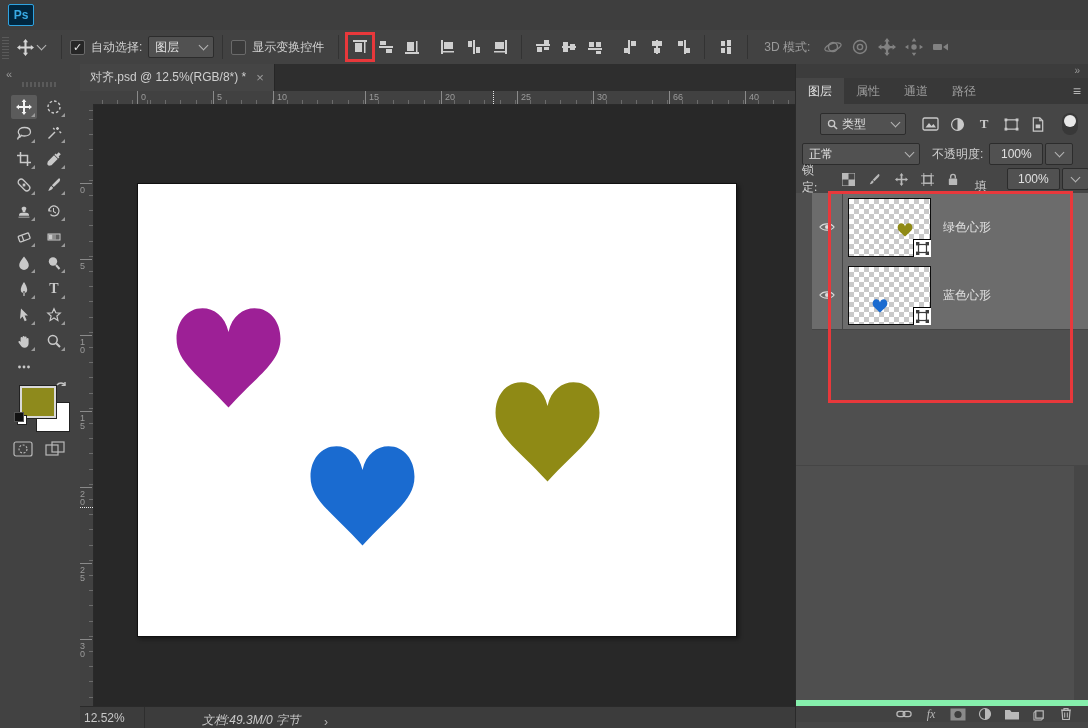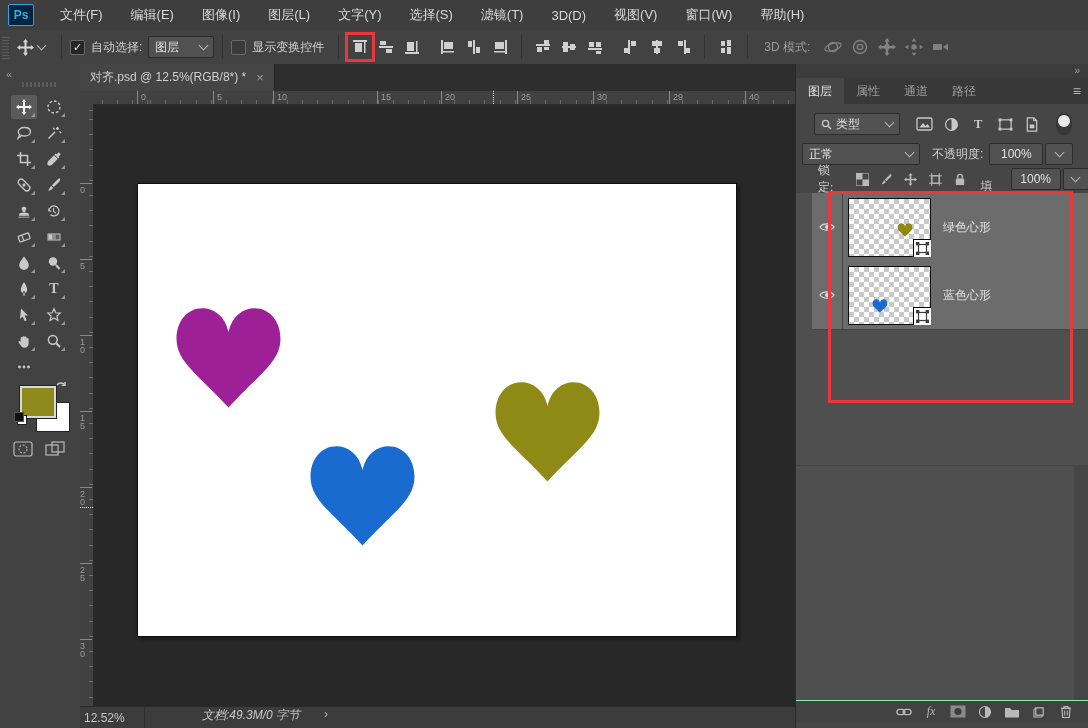--- a/index.html
+++ b/index.html
@@ -73,79 +73,66 @@
                 border-right:1px solid #2a2a2a;border-bottom:1px solid #2a2a2a;}
   .rl-h{position:absolute;top:0;color:#9b9b9b;font-size:9px;padding-left:3px;border-left:1px solid #8a8a8a;height:13px;line-height:12px;}
   .rl-v{position:absolute;left:0;color:#9b9b9b;font-size:9px;border-top:1px solid #8a8a8a;width:12px;
         display:flex;flex-direction:column;align-items:flex-start;line-height:8px;padding-top:2px;}
   .mouse-ind-h{position:absolute;top:0;height:13px;width:0;border-left:1px dotted #e8e8e8;}
   .mouse-ind-v{position:absolute;left:0;width:13px;height:0;border-top:1px dotted #e8e8e8;}
   .doc{position:absolute;left:57px;top:92px;width:598px;height:452px;background:#fff;
        border:1px solid #111;box-shadow:2px 2px 4px rgba(0,0,0,.45);}
   .heart{position:absolute;}
   .statusbar{position:absolute;left:0;top:642px;width:715px;height:22px;background:#3c3c3c;
-             border-top:1px solid #2a2a2a;display:flex;align-items:flex-start;color:#c8c8c8;}
+             border-top:1px solid #2a2a2a;display:flex;align-items:flex-end;color:#c8c8c8;}
   .zoom-field{padding:0 8px 0 4px;height:22px;display:flex;align-items:center;border-right:1px solid #2e2e2e;min-width:52px;}
   .doc-info{margin-left:57px;font-style:italic;}
   .status-chev{margin-left:24px;color:#b0b0b0;}
 
   
   .rightpanel{position:absolute;left:795px;top:64px;width:293px;height:664px;background:#464646;border-left:1px solid #2a2a2a;}
   .dock-head{position:absolute;left:0;top:0;width:293px;height:14px;background:#3c3c3c;}
   .dock-collapse{position:absolute;right:10px;top:1px;color:#9a9a9a;font-size:10px;letter-spacing:-1px;}
   .ptabs{position:absolute;left:0;top:14px;width:293px;height:26px;background:#383838;display:flex;align-items:flex-end;}
   .ptab{height:26px;padding:0 12px;display:flex;align-items:center;color:#9d9d9d;font-size:12px;}
   .ptab.active{background:#464646;color:#e2e2e2;}
   .ptab-menu{position:absolute;right:8px;top:5px;color:#b5b5b5;font-size:14px;}
   .prow{position:absolute;left:0;width:293px;display:flex;align-items:center;}
   .filter-row{top:46px;height:28px;}
   .blend-row{top:78px;height:24px;}
   .lock-row{top:104px;height:22px;}
-  .srch{margin-left:18px;width:72px;}
+  .srch{margin-left:24px;width:72px;}
   .f-ic{width:24px;height:20px;display:flex;align-items:center;justify-content:center;margin-left:3px;}
   .pill{width:16px;height:22px;background:#383838;border-radius:8px;margin-left:12px;position:relative;}
   .pill::after{content:"";position:absolute;left:2px;top:2px;width:12px;height:12px;border-radius:50%;background:#e8e8e8;}
   .layers-list{position:absolute;left:0;top:129px;width:293px;height:272px;background:#4f4f4f;}
   .lrow{position:absolute;left:16px;width:278px;height:68px;border-bottom:1px solid #454545;display:flex;align-items:center;}
   .lrow.sel{background:#6c6c6c;}
   .lrow.unsel{background:#545454;}
   .eye{width:30px;height:68px;display:flex;align-items:center;justify-content:center;border-right:1px solid #454545;}
   .thumb{position:relative;width:81px;height:57px;margin-left:5px;border:1px solid #0d0d0d;
          background:conic-gradient(#c9c9c9 25%,#fff 0 50%,#c9c9c9 0 75%,#fff 0) 0 0/10px 10px;}
   .thumb.solid{background:#fff;}
   .tbadge{position:absolute;right:-1px;bottom:-1px;width:17px;height:17px;background:#fff;
           border-left:1px solid #000;border-top:1px solid #000;display:flex;align-items:center;justify-content:center;}
   .lname{margin-left:12px;font-size:12px;color:#e0e0e0;}
   .red-annot{position:absolute;left:32px;top:127px;width:239px;height:206px;border:3px solid #e8383b;pointer-events:none;}
   .panel-fill{position:absolute;left:0;top:401px;width:278px;height:235px;background:#4f4f4f;border-top:1px solid #454545;}
-  .pfooter{position:absolute;left:0;top:636px;width:293px;height:22px;background:#424242;border-top:1px solid #86efac;
+  .pfooter{position:absolute;left:0;top:636px;width:293px;height:22px;background:#424242;border-top:6px solid #86efac;
            display:flex;align-items:center;justify-content:flex-end;gap:9px;padding-right:14px;box-sizing:border-box;}
   .pf-ic{width:18px;height:16px;display:flex;align-items:center;justify-content:center;}
   .fx-txt{font-style:italic;color:#b5b5b5;font-size:12px;font-family:"Liberation Serif",serif;}
 </style>
 </head>
 <body>
 
 <div class="app">
 
   <div class="menubar">
     <div class="ps-logo">Ps</div>
-    <div id="menu-items" style="display:flex;">
-        <div class="menu-item">文件(F)</div>
-        <div class="menu-item">编辑(E)</div>
-        <div class="menu-item">图像(I)</div>
-        <div class="menu-item">图层(L)</div>
-        <div class="menu-item">文字(Y)</div>
-        <div class="menu-item">选择(S)</div>
-        <div class="menu-item">滤镜(T)</div>
-        <div class="menu-item">3D(D)</div>
-        <div class="menu-item">视图(V)</div>
-        <div class="menu-item">窗口(W)</div>
-        <div class="menu-item">帮助(H)</div>
-      </div>
   </div>
 
   <div class="optionsbar">
     <div class="grip"></div>
     <div class="tool-chip">
       <span class="icon">
         <svg width="17" height="17" viewBox="0 0 16 16">
             <path fill="#d5d5d5" d="M8 0 L10.4 3 H9 V7 H13 V5.6 L16 8 L13 10.4 V9 H9 V13 H10.4 L8 16 L5.6 13 H7 V9 H3 V10.4 L0 8 L3 5.6 V7 H7 V3 H5.6 Z"></path>
           </svg>
       </span>
@@ -487,25 +474,25 @@
         <span class="tab-close">×</span>
       </div>
     </div>
     <div class="canvas-wrap">
       <div class="ruler-corner"></div>
       <div class="ruler-h" id="ruler-h">
         <div class="mouse-ind-h" style="left:400px;"></div>
       <span class="rl-h" style="left: 44px;">0</span>
           <span class="rl-h" style="left: 120px;">5</span>
           <span class="rl-h" style="left: 180px;">10</span>
-          <span class="rl-h" style="left: 284px;">15</span>
+          <span class="rl-h" style="left: 272px;">15</span>
           <span class="rl-h" style="left: 348px;">20</span>
           <span class="rl-h" style="left: 424px;">25</span>
           <span class="rl-h" style="left: 500px;">30</span>
-          <span class="rl-h" style="left: 576px;">29</span>
+          <span class="rl-h" style="left: 576px;">66</span>
           <span class="rl-h" style="left: 652px;">40</span>
         </div>
       <div class="ruler-v" id="ruler-v">
         <div class="mouse-ind-v" style="top:403px;"></div>
       <span class="rl-v" style="top: 79px;">
             <span>0</span>
           </span>
           <span class="rl-v" style="top: 155px;">
             <span>5</span>
           </span>
@@ -620,21 +607,21 @@
       <span class="lbl" style="margin-left:12px;">不透明度:</span>
       <div class="field" style="width:40px;justify-content:center;">
         <span>100%</span>
       </div>
       <div class="field" style="width:14px;margin-left:2px;justify-content:center;">
           <span class="chev"></span>
         </div>
     </div>
 
     <div class="prow lock-row">
-      <span class="lbl" style="margin-left:22px;font-family:Liberation Serif, serif;">锁定:</span>
+      <span class="lbl" style="margin-left:6px;font-family:Liberation Serif, serif;">锁定:</span>
       <span class="f-ic">
           <svg width="13" height="13" viewBox="0 0 12 12">
             <g fill="#b9b9b9">
               <rect x="0" y="0" width="6" height="6"></rect>
               <rect x="6" y="6" width="6" height="6"></rect>
             </g>
             <rect x="0" y="0" width="12" height="12" fill="none" stroke="#b9b9b9" stroke-width="1"></rect>
           </svg>
         </span>
       <span class="f-ic">

